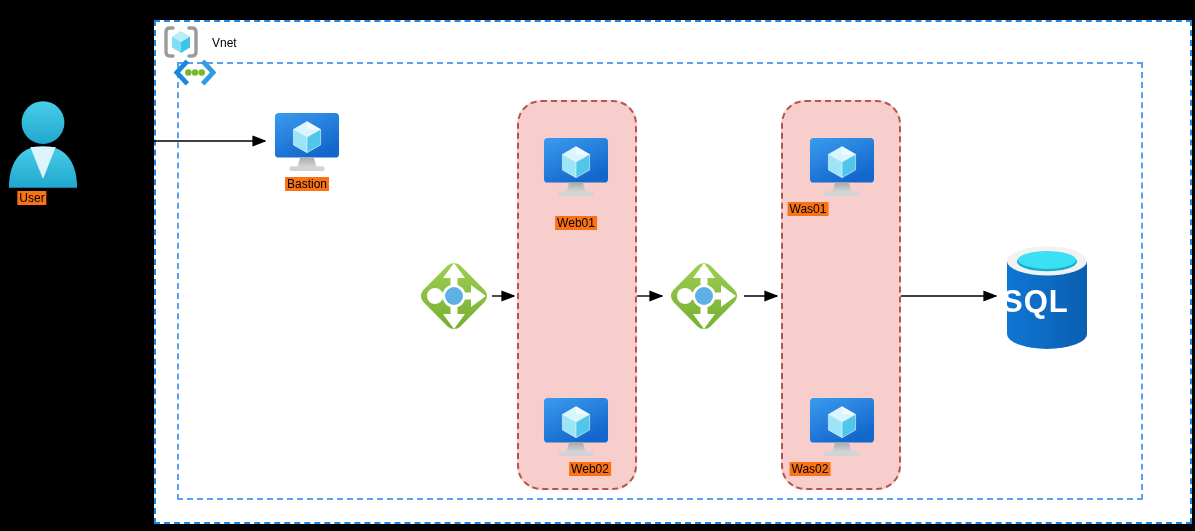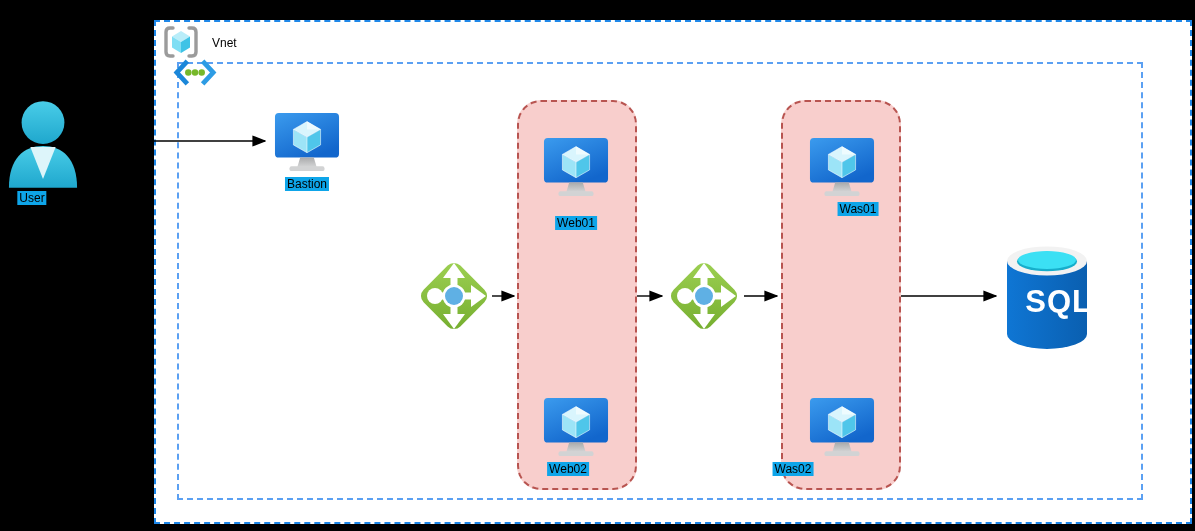--- a/index.html
+++ b/index.html
@@ -17,28 +17,28 @@
   }
   .vm-group{
     position:absolute;width:120px;height:390px;border-radius:24px;
     background:#f8cecc;border:2px dashed #b85450;box-sizing:border-box;
   }
   #web-subnet-group{left:517px;top:100px;}
   #was-subnet-group{left:781px;top:100px;}
   .icon-abs{position:absolute;}
   .node-label{
     position:absolute;transform:translateX(-50%);
-    font-size:12px;line-height:14px;color:#000;background:#0ea5e9;
+    font-size:12px;line-height:14px;color:#000;background:#f97316;
     padding:0 2px;white-space:nowrap;z-index:6;
   }
   #vnet-label{transform:none;background:transparent;}
   #connectors{position:absolute;left:0;top:0;z-index:4;pointer-events:none;}
   .node{z-index:5;}
   #sql-label{
-    position:absolute;left:1002px;top:284px;width:90px;text-align:right;
+    position:absolute;left:1002px;top:284px;width:90px;text-align:left;
     font-size:31px;font-weight:bold;color:#fff;letter-spacing:1px;z-index:6;
     font-family:"Liberation Sans",sans-serif;
   }
 </style>
 </head>
 <body>
 
 <div id="stage">
 
   <svg width="0" height="0" style="position:absolute">
@@ -156,31 +156,31 @@
   <div class="node-label" style="left:307px;top:177px">Bastion</div>
 
   <svg class="icon-abs node" style="left:543px;top:136px" width="66" height="62">
       <use href="#vm-icon"></use>
     </svg>
   <div class="node-label" style="left:576px;top:216px">Web01</div>
 
   <svg class="icon-abs node" style="left:543px;top:396px" width="66" height="62">
       <use href="#vm-icon"></use>
     </svg>
-  <div class="node-label" style="left:568px;top:462px">Web02</div>
+  <div class="node-label" style="left:590px;top:462px">Web02</div>
 
   <svg class="icon-abs node" style="left:809px;top:136px" width="66" height="62">
       <use href="#vm-icon"></use>
     </svg>
-  <div class="node-label" style="left:858px;top:202px">Was01</div>
+  <div class="node-label" style="left:808px;top:202px">Was01</div>
 
   <svg class="icon-abs node" style="left:809px;top:396px" width="66" height="62">
       <use href="#vm-icon"></use>
     </svg>
-  <div class="node-label" style="left:793px;top:462px">Was02</div>
+  <div class="node-label" style="left:810px;top:462px">Was02</div>
 
   <svg class="icon-abs node" style="left:414px;top:256px" width="80" height="80">
       <use href="#lb-icon"></use>
     </svg>
   <svg class="icon-abs node" style="left:664px;top:256px" width="80" height="80">
       <use href="#lb-icon"></use>
     </svg>
 
   <svg class="icon-abs node" style="left:1002px;top:243px" width="90" height="110">
       <use href="#sql-icon-sym"></use>

